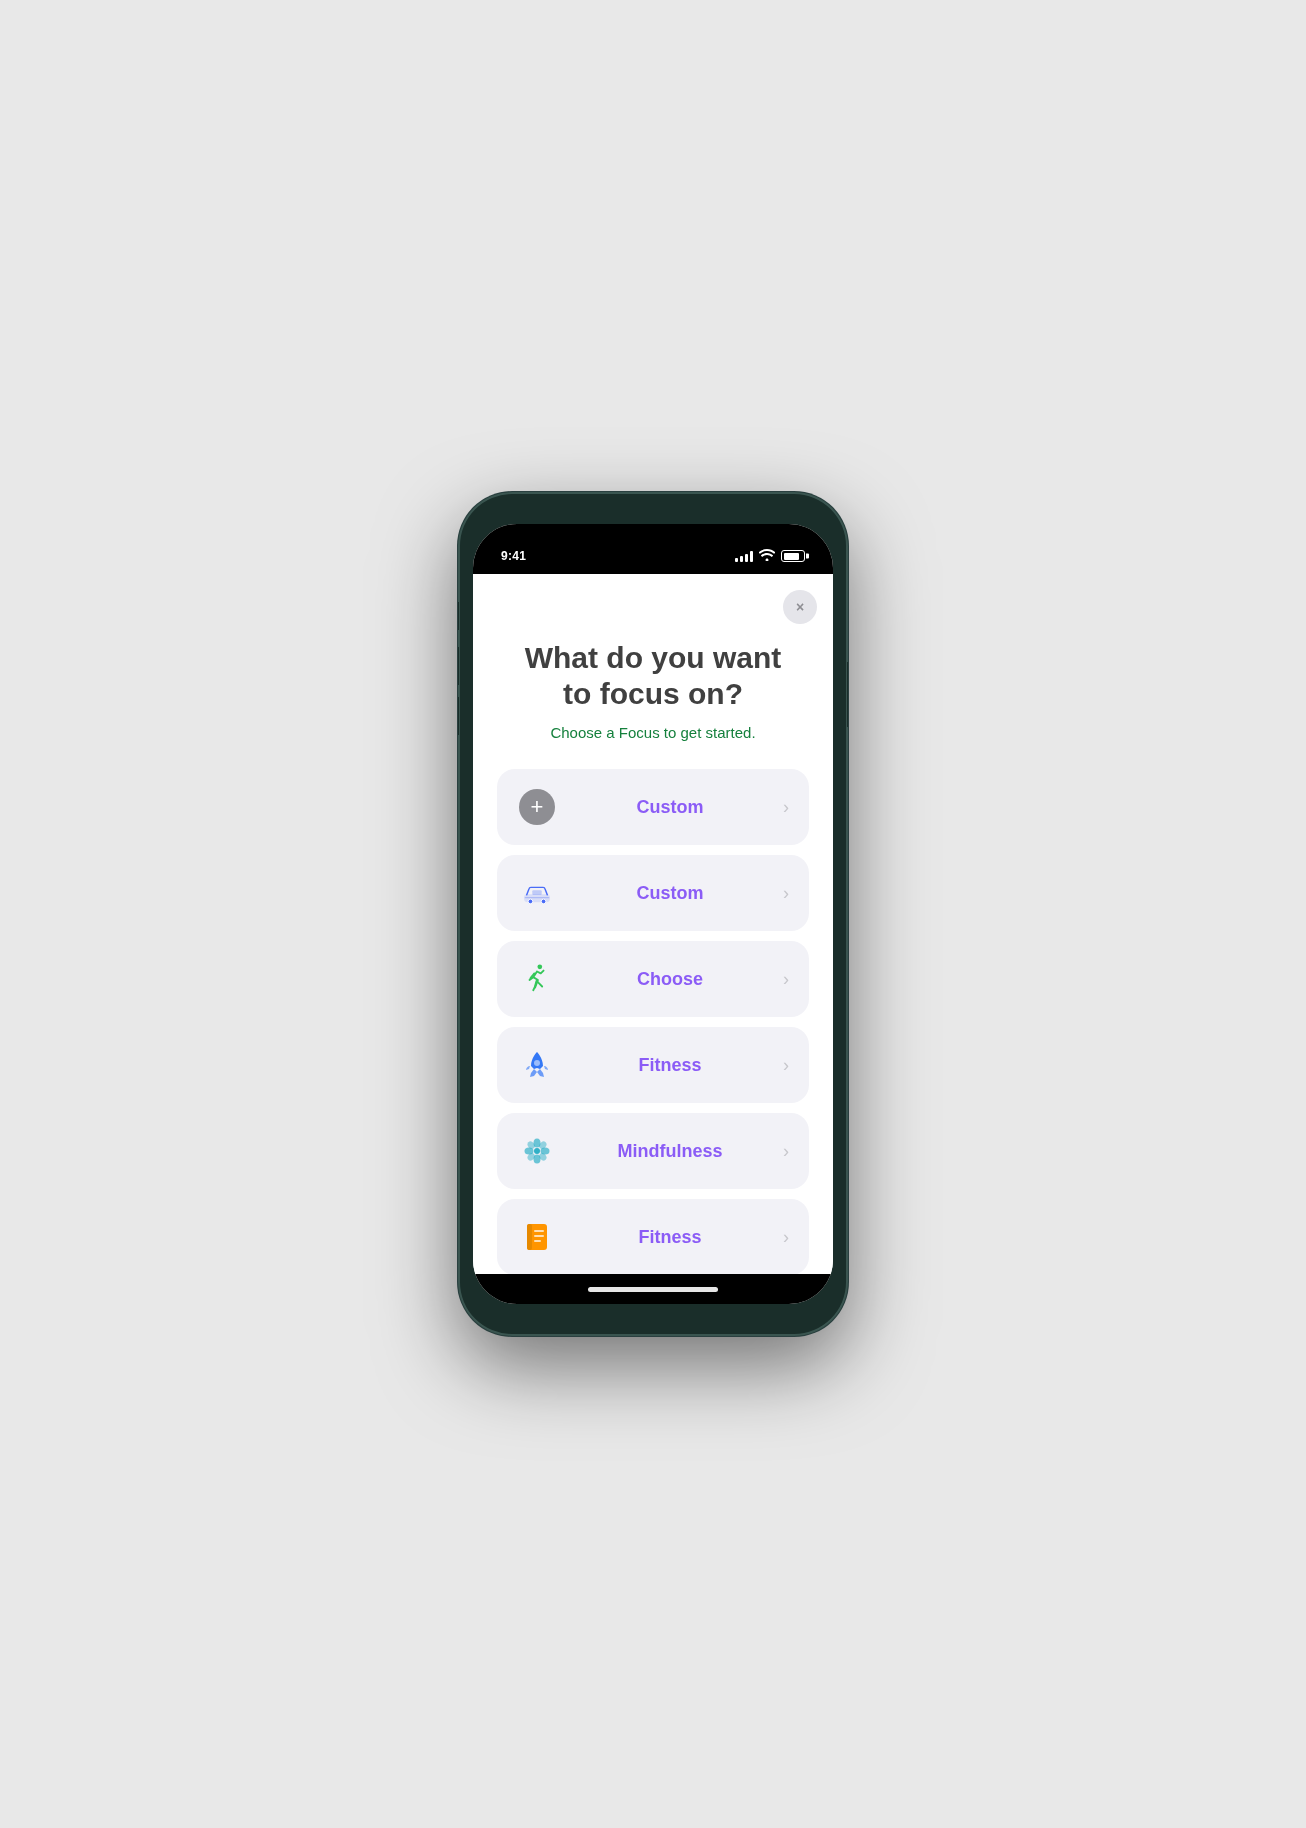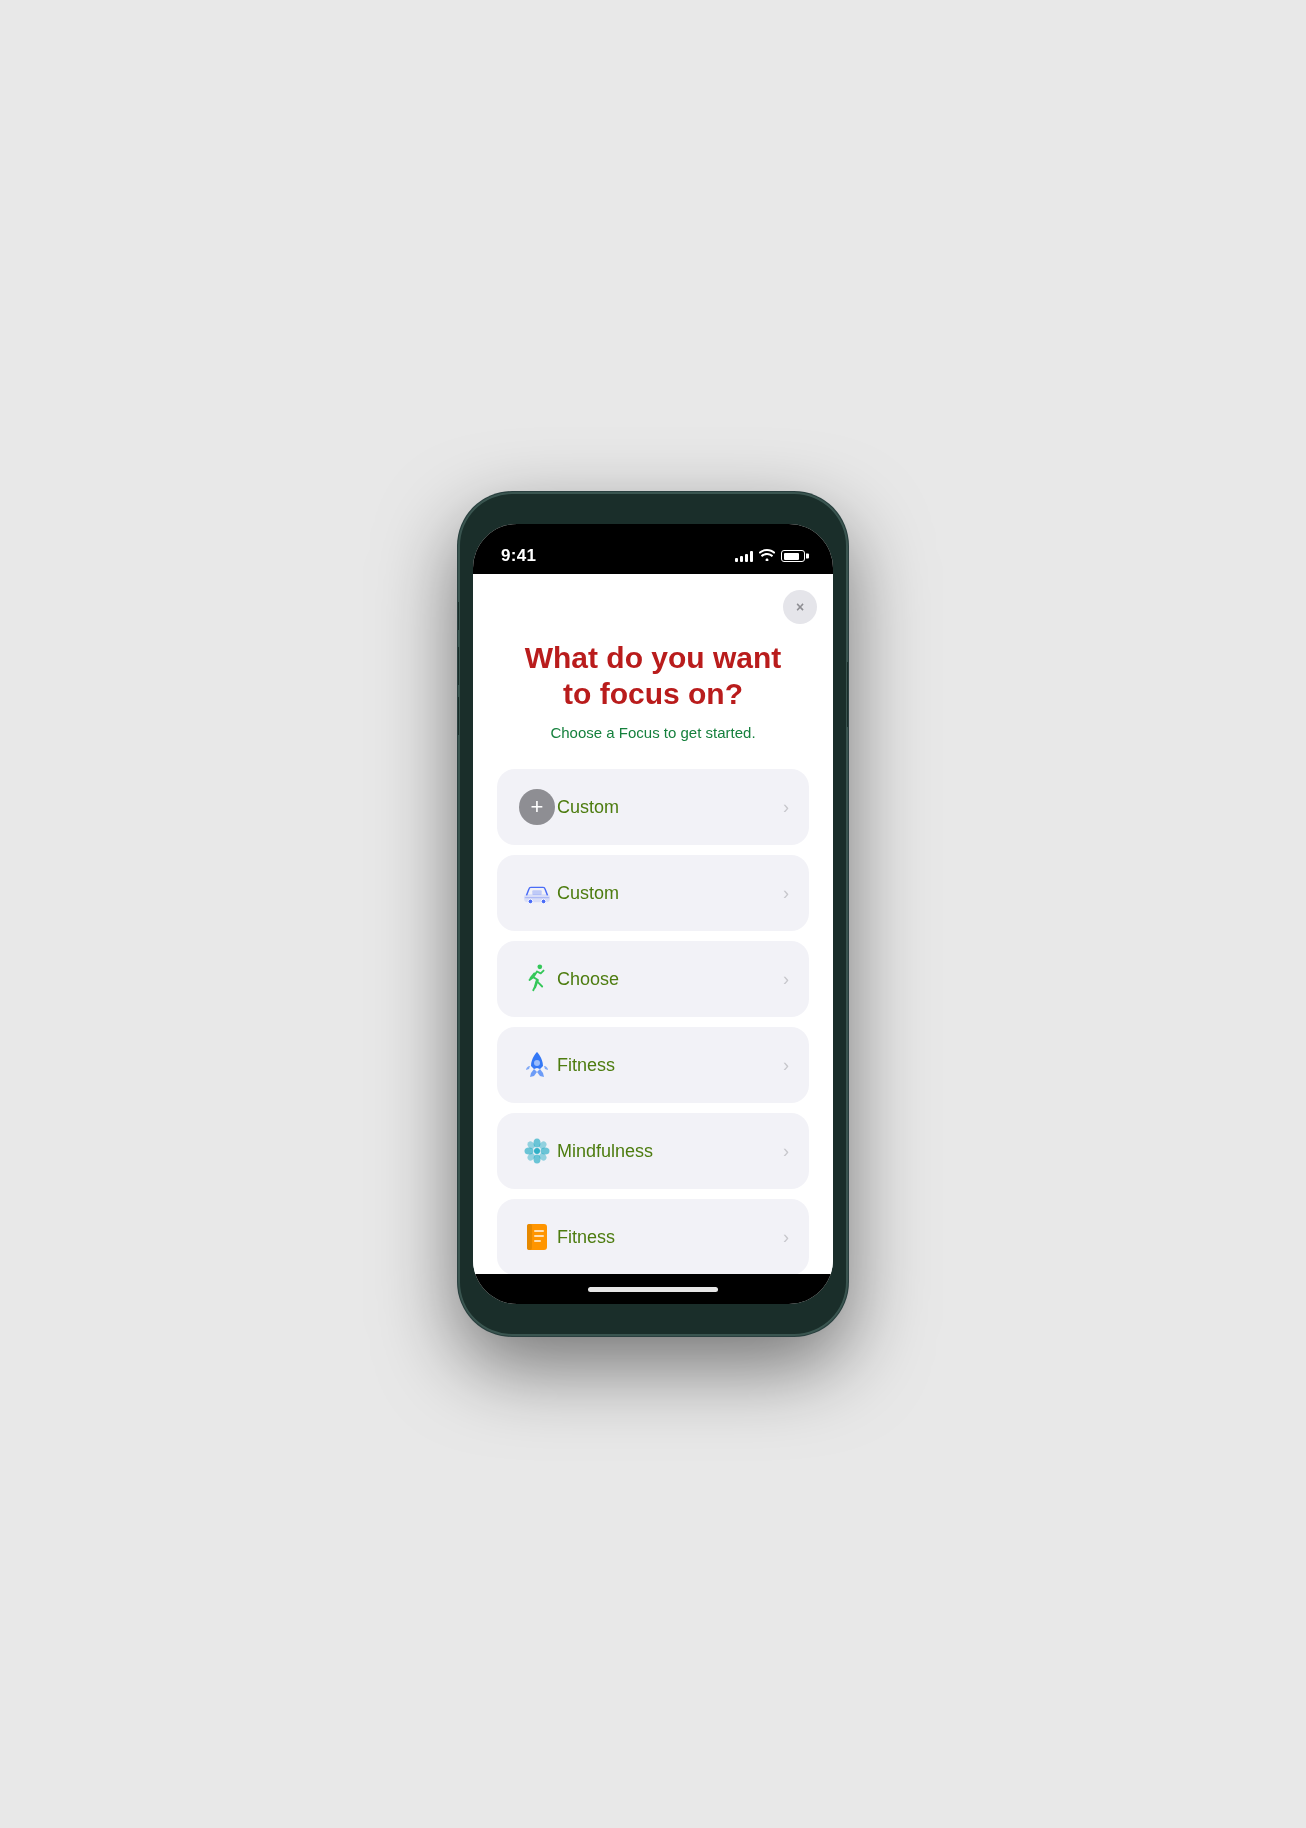--- a/index.html
+++ b/index.html
@@ -75,21 +75,21 @@
       background: #000;
       height: 50px;
       display: flex;
       align-items: center;
       justify-content: space-between;
       padding: 14px 28px 0;
       flex-shrink: 0;
     }
     .status-time {
       color: white;
-      font-size: 17px;
+      font-size: 12px;
       font-weight: 600;
       letter-spacing: 0.3px;
     }
     .status-icons {
       display: flex;
       align-items: center;
       gap: 6px;
     }
     .signal-bars {
       display: flex;
@@ -172,21 +172,21 @@
     .close-button span {
       color: #8e8e93;
       font-size: 14px;
       font-weight: 600;
     }
 
     .modal-title {
       text-align: center;
       font-size: 30px;
       font-weight: 800;
-      color: #b91c1c;
+      color: #404040;
       line-height: 1.2;
       margin-top: 50px;
       margin-bottom: 12px;
       padding: 0 10px;
     }
 
     .modal-subtitle {
       text-align: center;
       font-size: 15px;
       color: #15803d;
@@ -213,22 +213,23 @@
       height: 40px;
       display: flex;
       align-items: center;
       justify-content: center;
       flex-shrink: 0;
     }
 
     .focus-label {
       flex: 1;
       font-size: 18px;
-      color: #4d7c0f;
-      font-weight: 400;
+      color: #8b5cf6;
+      text-align: center;
+      font-weight: 700;
     }
 
     .chevron {
       color: #c7c7cc;
       font-size: 18px;
       font-weight: 500;
     }
 
     
     .custom-icon {

